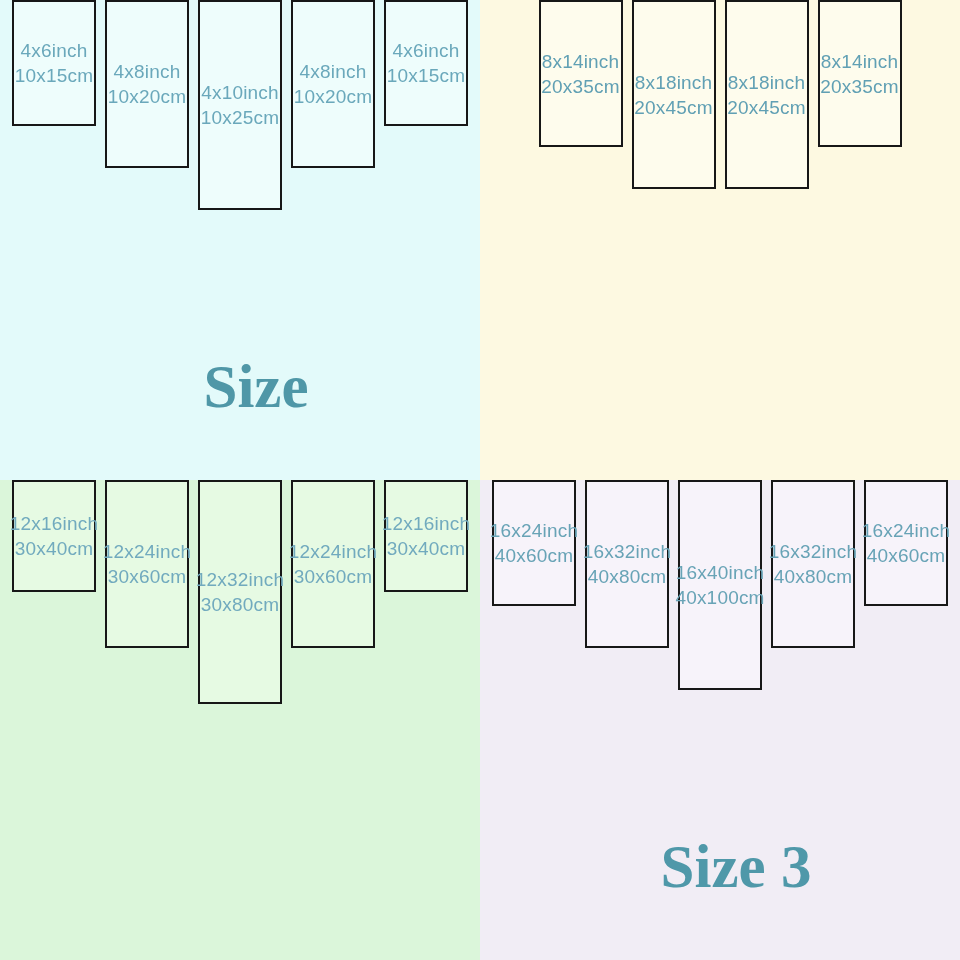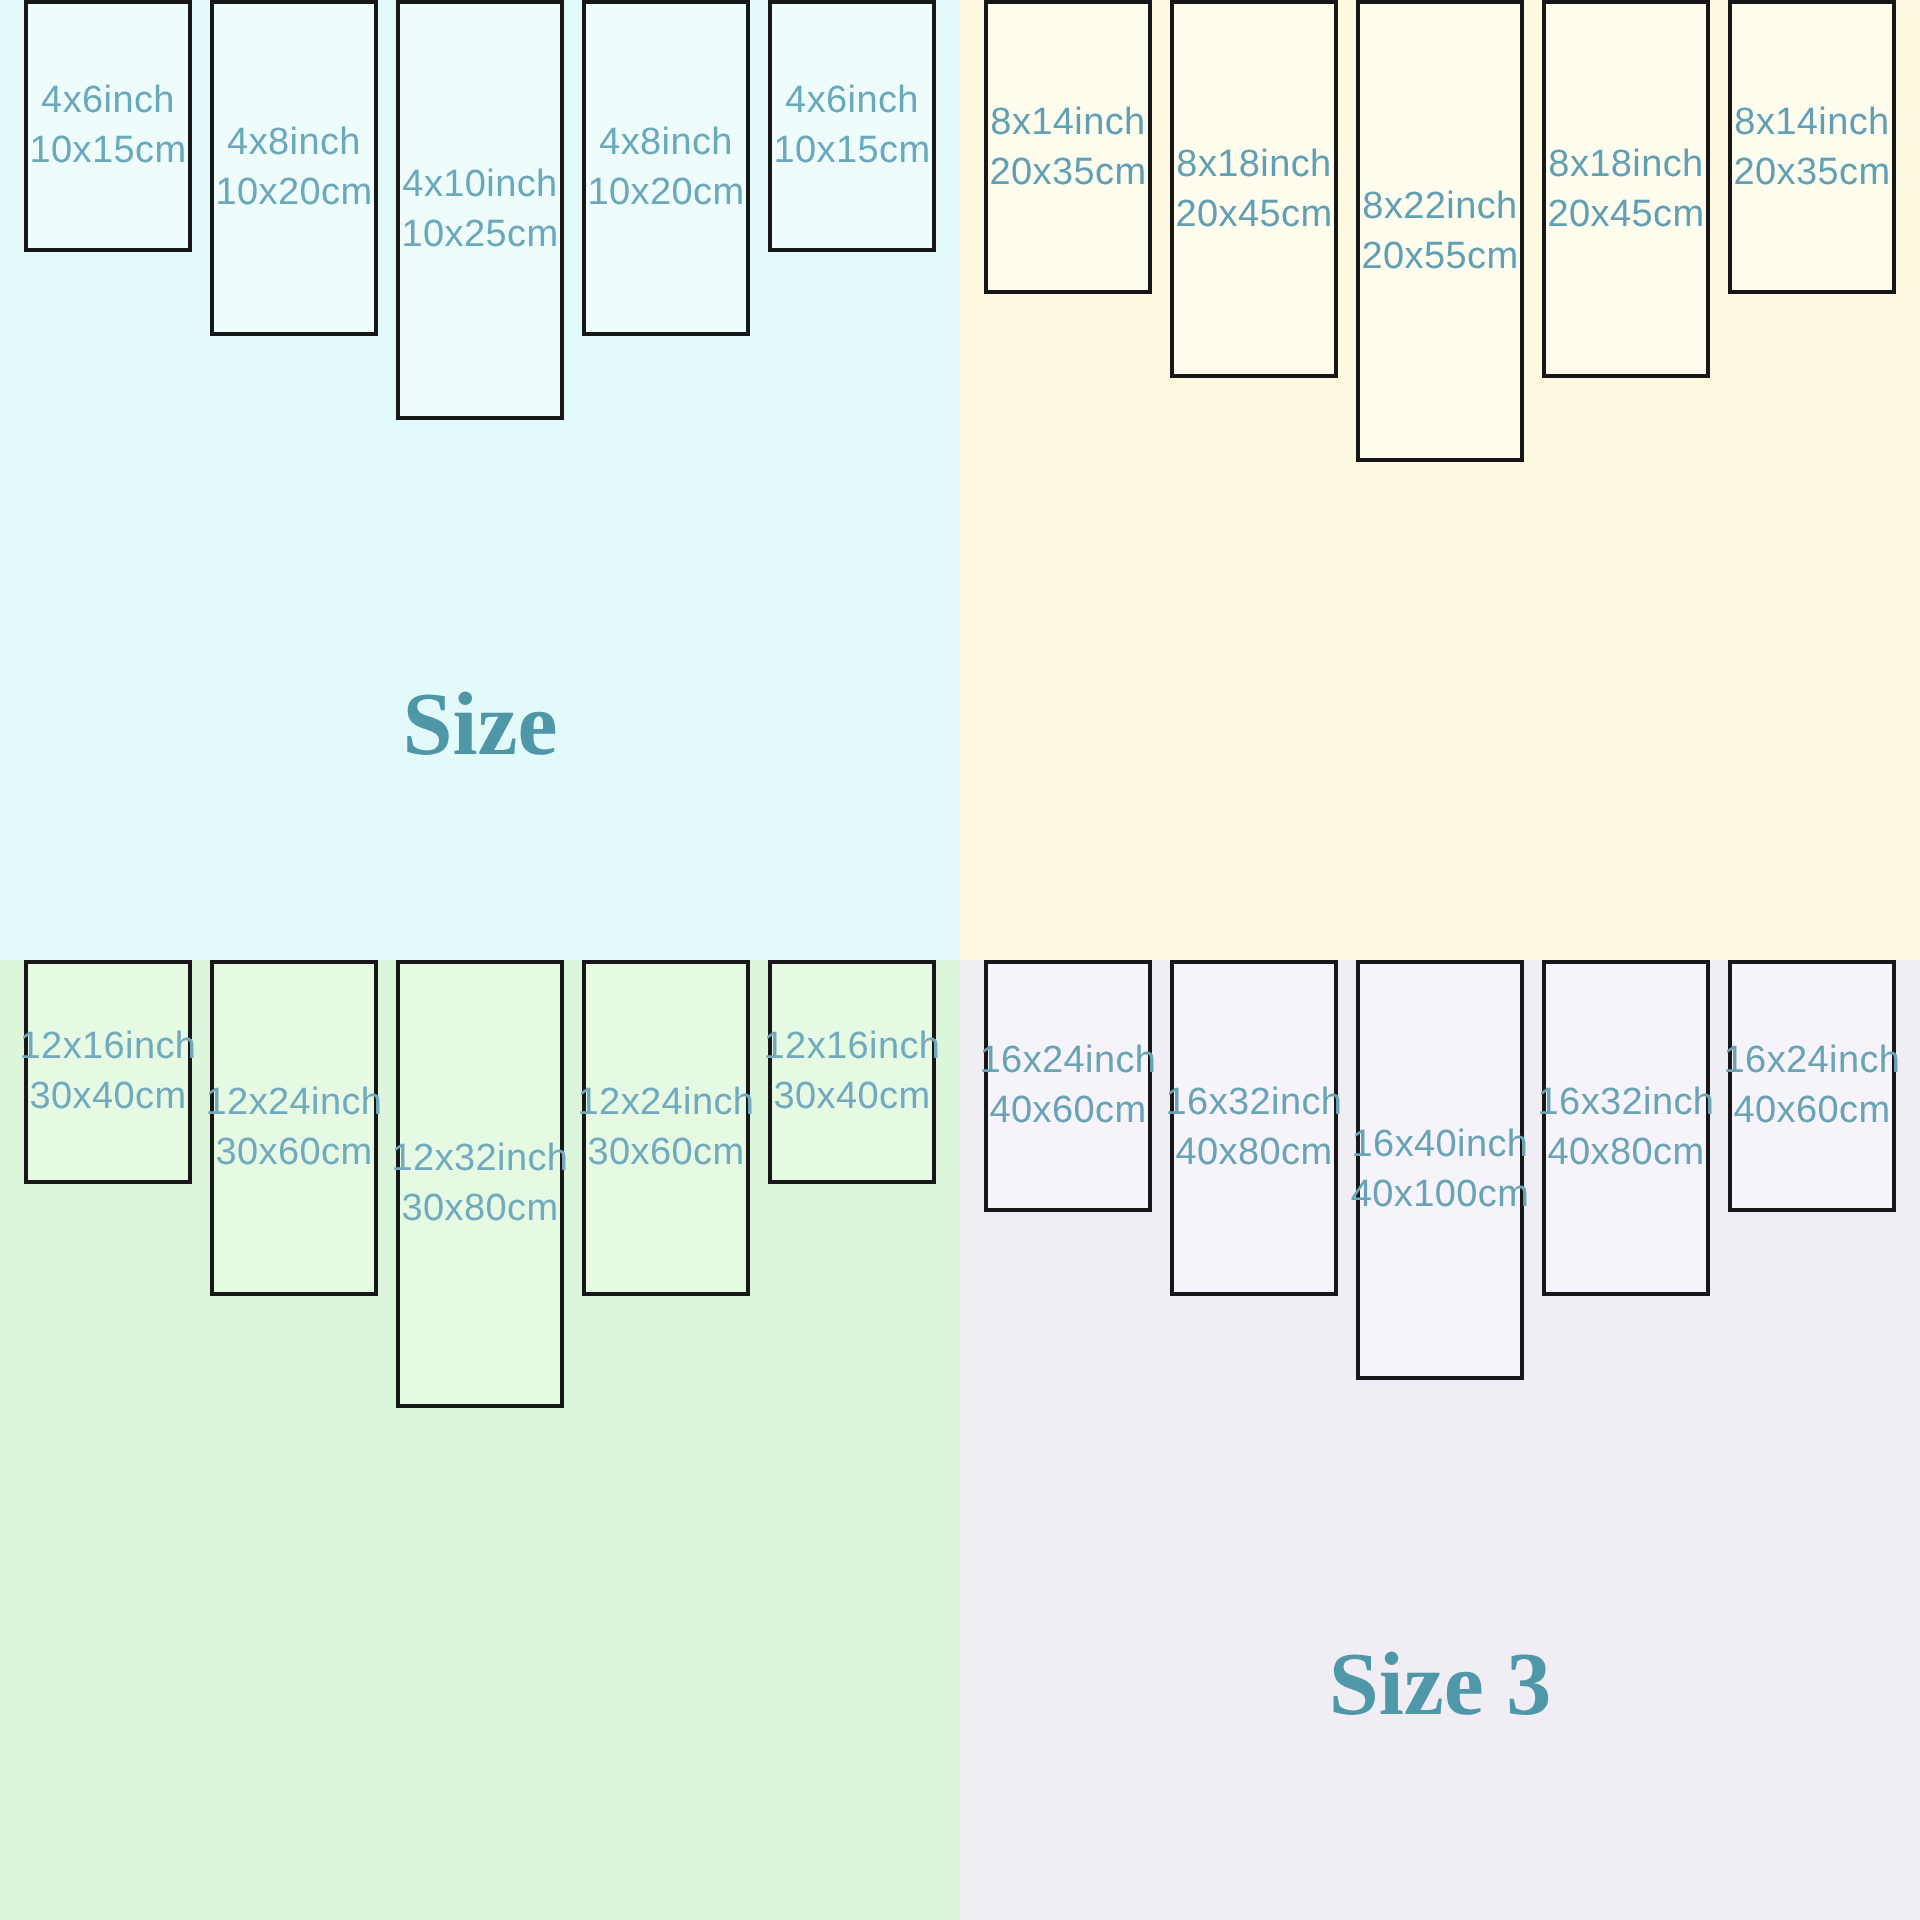--- a/index.html
+++ b/index.html
@@ -42,25 +42,25 @@
     font-size: 19px;
     line-height: 25px;
     white-space: nowrap;
     text-align: center;
     letter-spacing: 0.2px;
   }
   .title {
     position: absolute;
     top: 336px; left: 0;
     width: 100%;
-    margin: 0;
+    margin: 16px;
     text-align: center;
     font-family: "Liberation Serif", serif;
     font-weight: bold;
-    font-size: 45px;
+    font-size: 61px;
     color: var(--title);
   }
 </style>
 </head>
 <body>
 
 <section class="quadrant" style="--bg: #e3fafa; --panel-bg: #eefdfc; --border: #171717; --label: #6aa8bb; --title: #4f97a7;">
   <div class="panels-row">
       <div class="panel" style="height: 126px;">
         <div class="lbl">4x6inch</div>
@@ -88,24 +88,20 @@
 
 <section class="quadrant" style="--bg: #fdf9e1; --panel-bg: #fefced; --border: #171717; --label: #61a0b4; --title: #4f97a7;">
   <div class="panels-row">
       <div class="panel" style="height: 147px;">
         <div class="lbl">8x14inch</div>
         <div class="lbl">20x35cm</div>
       </div>
       <div class="panel" style="height: 189px;">
         <div class="lbl">8x18inch</div>
         <div class="lbl">20x45cm</div>
-      </div>
-      <div class="panel" style="height: 231px;">
-        <div class="lbl">8x22inch</div>
-        <div class="lbl">20x55cm</div>
       </div>
       <div class="panel" style="height: 189px;">
         <div class="lbl">8x18inch</div>
         <div class="lbl">20x45cm</div>
       </div>
       <div class="panel" style="height: 147px;">
         <div class="lbl">8x14inch</div>
         <div class="lbl">20x35cm</div>
       </div>
     </div>

